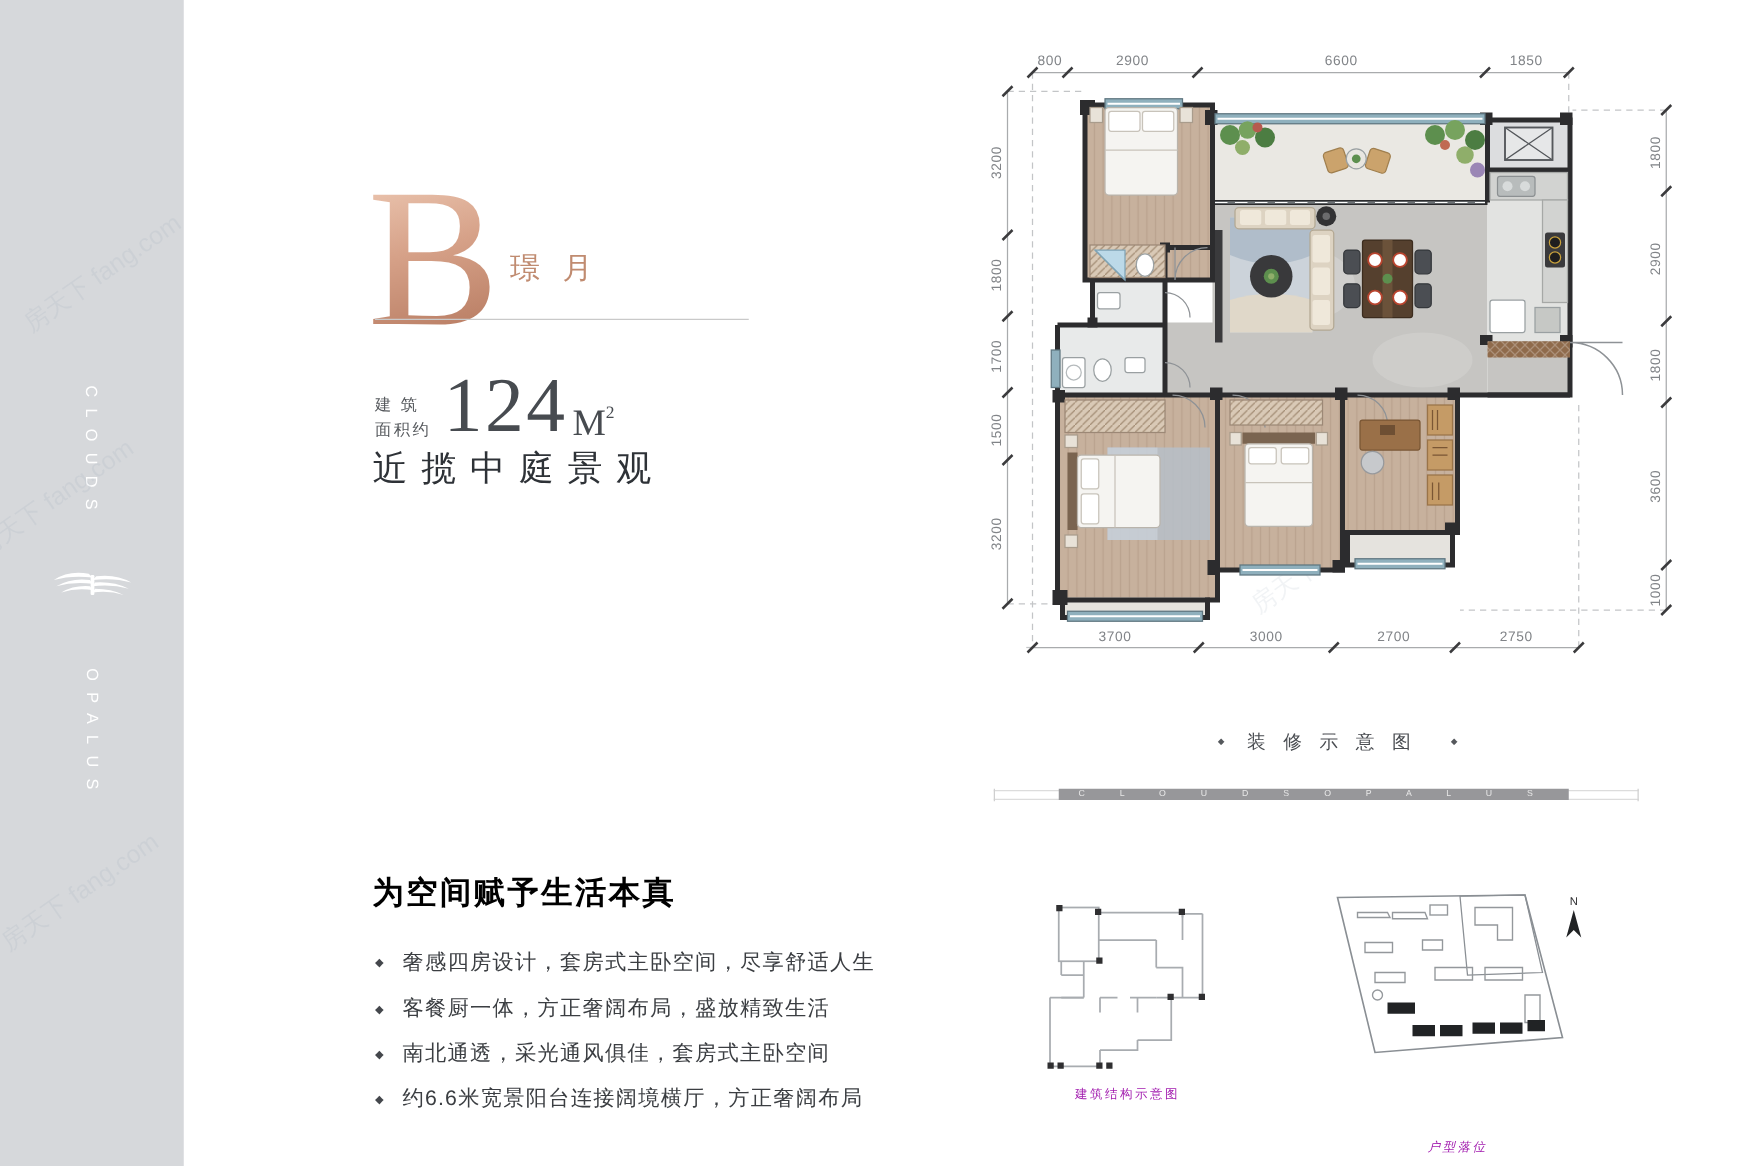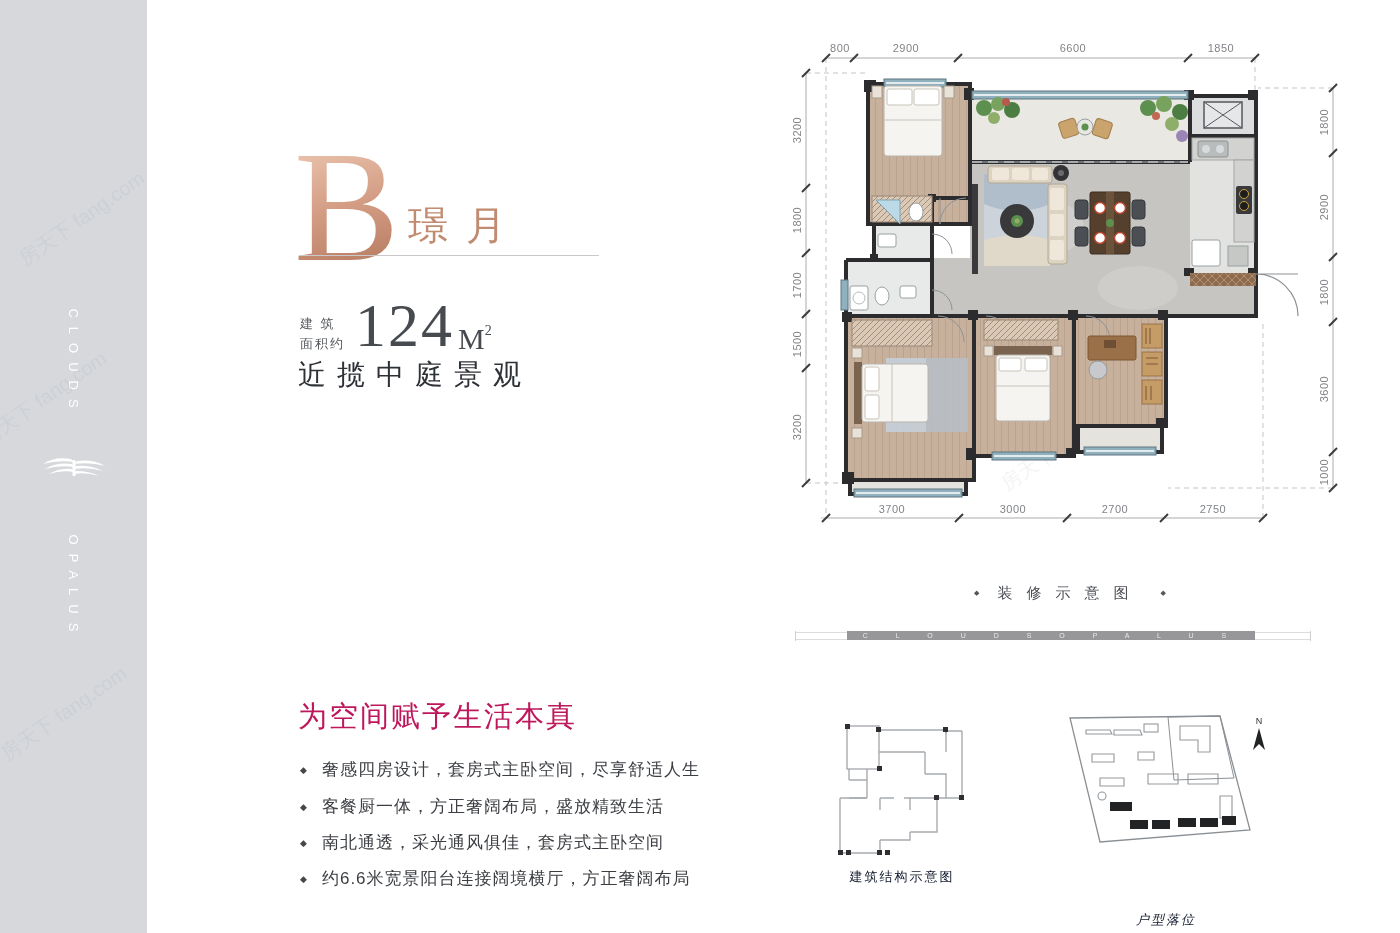--- a/index.html
+++ b/index.html
@@ -19,37 +19,37 @@
   
   .wm { color:#7f93a8; opacity:.10; font-size:20px; white-space:nowrap;
         transform:rotate(-35deg); pointer-events:none; }
 
   
   #unit-letter { left:294px; top:128px; font-family:"Liberation Serif", serif;
       font-size:158px; line-height:1; font-weight:400;
       background:linear-gradient(165deg,#eecab5 5%,#d6a188 45%,#b2755b 95%);
       -webkit-background-clip:text; background-clip:text;
       color:transparent; -webkit-text-fill-color:transparent; }
-  #unit-name { left:408px; top:198px; font-size:40px; color:#c08b70;
+  #unit-name { left:408px; top:198px; font-size:24px; color:#c08b70;
       letter-spacing:18px; font-family:"Liberation Serif", serif; }
   #title-rule { left:300px; top:255px; width:299px; height:1px; background:#c9c9c9; }
   #area-row { left:300px; top:298px; display:flex; align-items:flex-end; }
   #area-prefix { font-size:13px; color:#55585c; line-height:1.55; letter-spacing:2px; }
   #area-value { font-family:"Liberation Serif", serif; font-size:62px; line-height:.9;
       color:#474b50; margin-left:10px; letter-spacing:2px; }
   #area-unit { font-family:"Liberation Serif", serif; font-size:30px; color:#474b50;
       line-height:1; margin-left:4px; }
   #area-sup { font-family:"Liberation Serif", serif; font-size:14px; color:#474b50;
       vertical-align:14px; }
   #layout-text { left:298px; top:356px; font-size:28px; color:#2e3237;
       letter-spacing:11px; font-weight:500; }
 
   
-  #features-heading { left:298px; top:697px; font-size:29px; font-weight:normal;
-      color:#be185d; letter-spacing:2px; }
+  #features-heading { left:298px; top:697px; font-size:25px; font-weight:bold;
+      color:#000000; letter-spacing:2px; }
   .feature-item { left:300px; display:flex; align-items:center;
       font-size:17px; color:#3b3e42; letter-spacing:1px; }
   .feature-item .diam { font-size:9px; color:#44474c; margin-right:14px; }
 
   
   #plan-svg { left:788px; top:28px; }
   #deco-caption { left:790px; top:584px; width:560px; text-align:center;
       font-size:15px; color:#4a4d52; letter-spacing:14px; }
   #deco-caption .diam { font-size:7px; color:#55585c; vertical-align:3px;
       letter-spacing:0; margin:0 18px; }
@@ -58,21 +58,21 @@
   #brand-bar { left:795px; top:628px; width:516px; height:16px; }
   #brand-bar .hline { position:absolute; left:0; width:100%; height:1px; background:#dcdcdc; }
   #brand-bar .cap { position:absolute; top:3px; width:1px; height:10px; background:#cfcfcf; }
   #bar-core { position:absolute; left:52px; right:56px; top:3px; height:9px;
       background:#97979a; color:#e8e8e8; font-size:7px; letter-spacing:13px;
       text-align:center; line-height:9px; overflow:hidden; }
 
   
   #structure-svg { left:822px; top:710px; }
   #site-svg { left:1052px; top:708px; }
-  .diagram-label { font-size:13px; color:#0f172a; letter-spacing:2px; text-align:center; }
+  .diagram-label { font-size:10px; color:#a21caf; letter-spacing:2px; text-align:center; }
   #structure-label { left:812px; top:868px; width:180px; }
   #site-label { left:1086px; top:911px; width:160px;font-style:italic; }
 
   text { font-family:"Liberation Sans", sans-serif; }
   .dim { fill:#818488; font-size:11px; letter-spacing:.5px; }
 </style>
 </head>
 <body>
 
 <div id="page">

